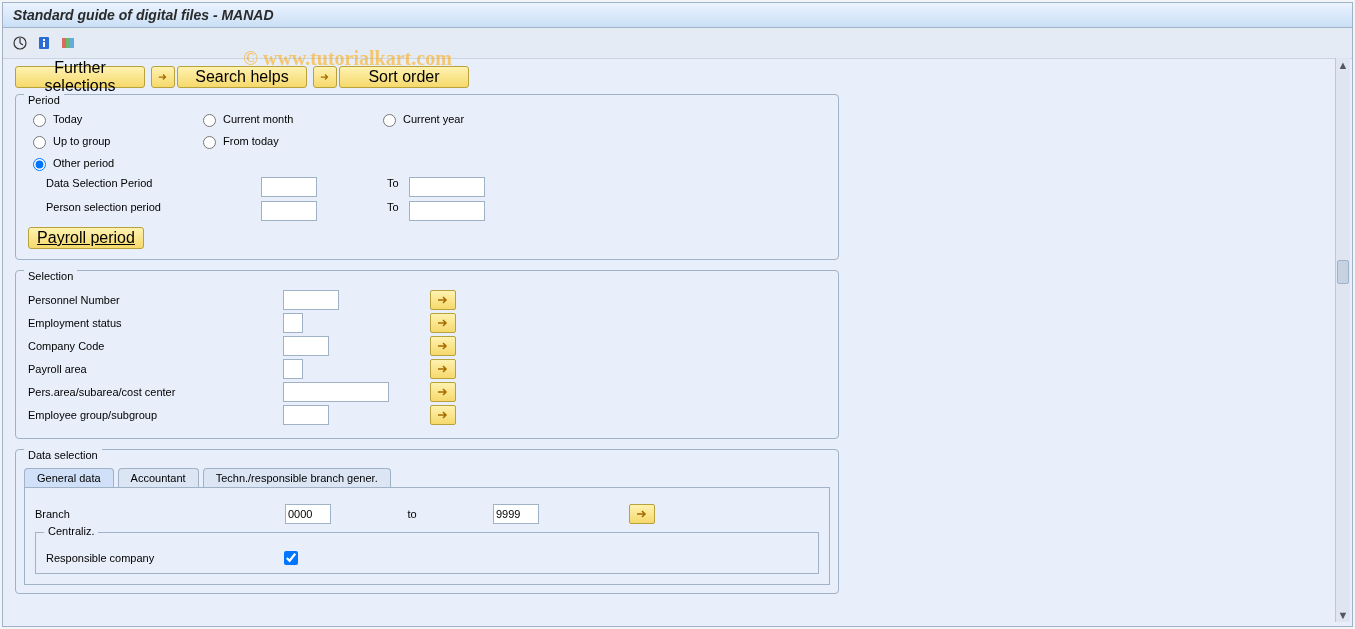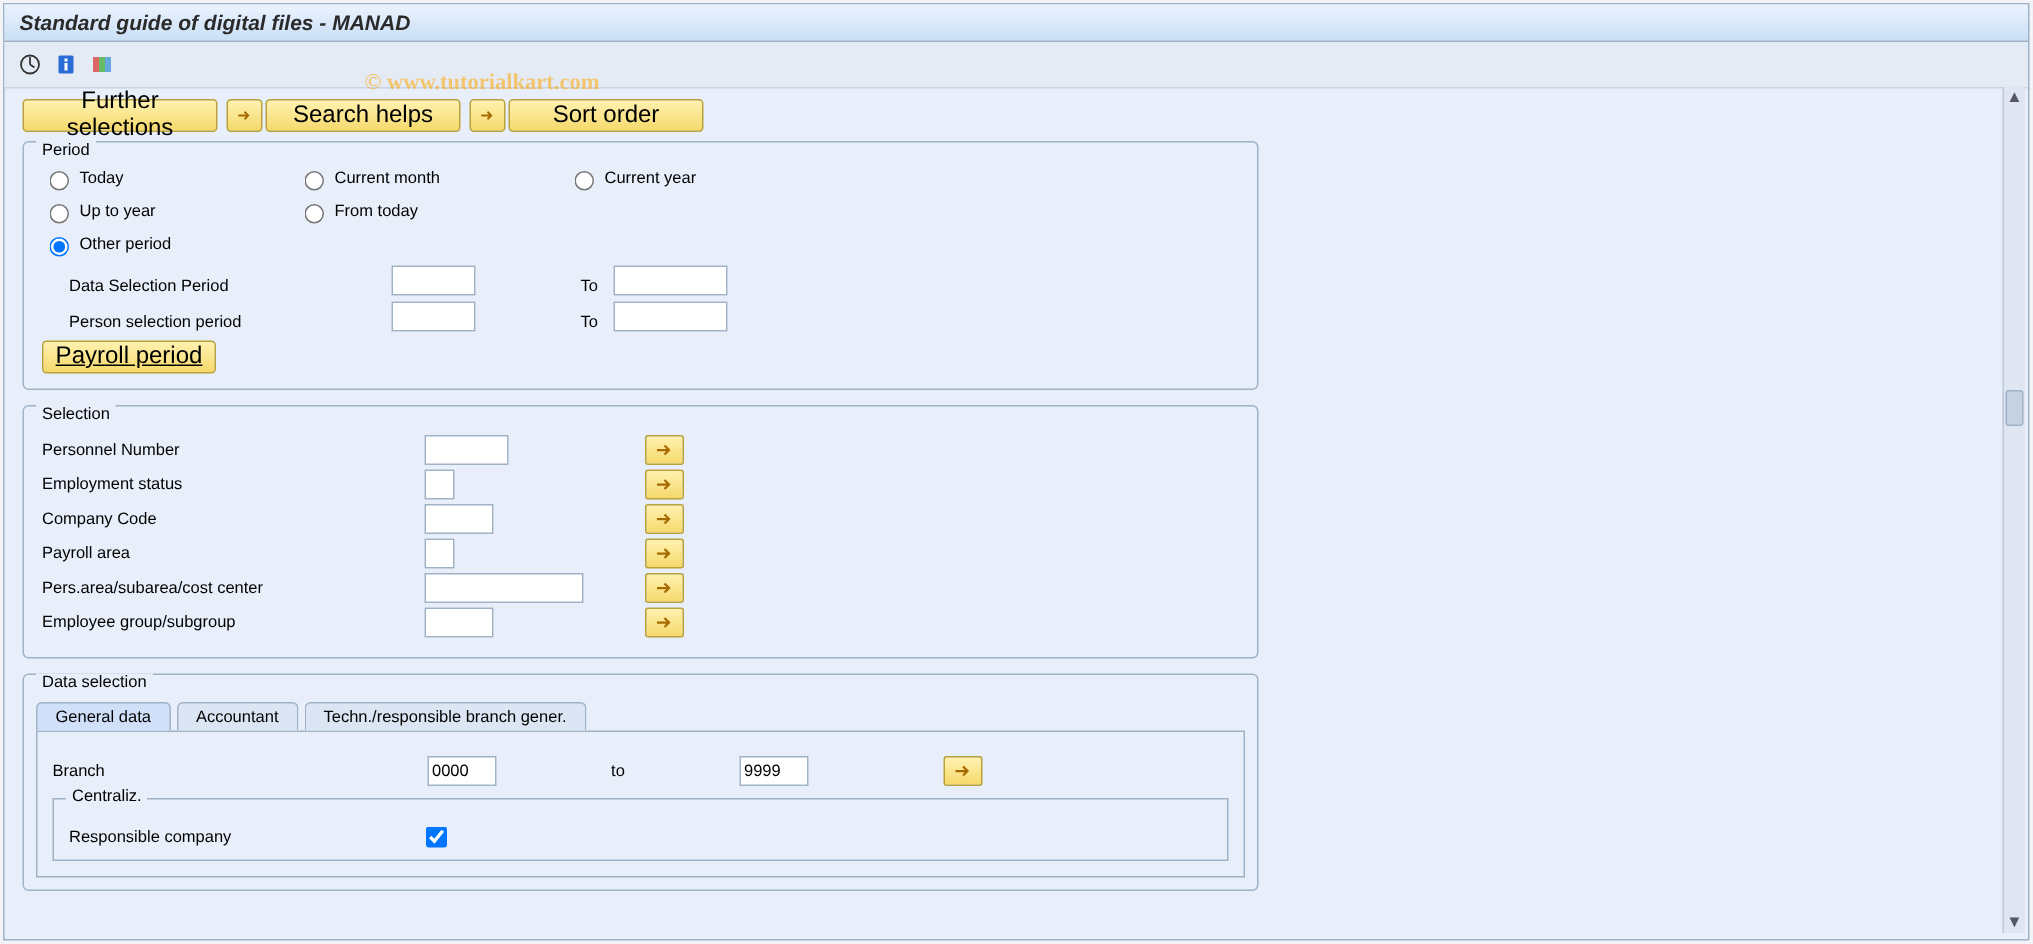--- a/index.html
+++ b/index.html
@@ -1,19 +1,19 @@
 <!DOCTYPE html>
 <html><head>
 <meta charset="utf-8">
 <style>
   html, body { margin:0; padding:0; font-family: Arial, sans-serif; font-size:11px; background:#f2f4f7; }
   body { width:1355px; height:629px; overflow:hidden; position:relative; }
   .frame { border:1px solid #9fb2c6; position:absolute; left:2px; top:2px; right:2px; bottom:2px; background:#e8effa; }
   .titlebar { background:linear-gradient(#ebf3ff,#cadff5); border-bottom:1px solid #9fb2c6; padding:4px 10px; font-weight:bold; font-style:italic; font-size:14px; color:#2a2a2a; }
-  .watermark { position:absolute; left:240px; top:44px; color:rgba(255,165,0,0.55); font-family:Georgia,serif; font-size:15px; font-weight:bold; z-index:50; pointer-events:none; }
+  .watermark { position:absolute; left:240px; top:44px; color:rgba(255,165,0,0.55); font-family:Georgia,serif; font-size:20px; font-weight:bold; z-index:50; pointer-events:none; }
   .toolbar { padding:6px 8px; border-bottom:1px solid #c9d5e3; display:flex; align-items:center; gap:6px; background:#e5ebf5; }
   .toolbar .tb-btn { width:18px; height:18px; display:inline-flex; align-items:center; justify-content:center; cursor:pointer; }
   .content-scroll { position:absolute; top:55px; bottom:4px; left:4px; right:18px; overflow:hidden; }
   .scrollbar-v { position:absolute; top:55px; bottom:4px; right:2px; width:14px; background:#dfe6f1; border-left:1px solid #bcc8d8; }
   .scrollbar-v .arrow { height:14px; display:flex; align-items:center; justify-content:center; color:#556; }
   .scrollbar-v .track { position:absolute; top:14px; bottom:14px; left:0; right:0; }
   .scrollbar-v .grip { position:absolute; top:35%; left:1px; right:1px; height:22px; background:#c6d2e2; border:1px solid #9fb2c6; border-radius:2px; }
   .scrollbar-v .arrow.down { position:absolute; bottom:0; left:0; right:0; }
   .yellow-btn { background:linear-gradient(#fff2b0,#f6d96c); border:1px solid #b8a23c; border-radius:3px; height:22px; display:inline-flex; align-items:center; justify-content:center; font-size:16px; cursor:pointer; }
   .top-btn-row { padding:8px 8px 6px 8px; display:flex; gap:6px; align-items:center; }
@@ -24,21 +24,21 @@
   .panel { border:1px solid #9fb2c6; border-radius:4px; margin:0 8px 10px 8px; background:#e8effa; position:relative; }
   .panel .legend { position:absolute; top:-1px; left:8px; font-size:11px; background:#e8effa; padding:0 4px; }
   .panel-body { padding:16px 12px 10px 12px; }
 
   .period-panel { width:822px; }
   .radio-row { display:flex; gap:0; margin-bottom:6px; }
   .radio-cell { display:flex; align-items:center; gap:4px; }
   .col-a { width:170px; } .col-b { width:180px; } .col-c { width:180px; }
   input[type=text].field-sm { height:18px; border:1px solid #9fb2c6; background:#fff; font-size:11px; padding:0 2px; }
   .w50{width:50px;} .w40{width:40px;} .w30{width:14px;} .w100{width:100px;} .w70{width:70px;}
-  .sub-row { display:flex; align-items:flex-end; margin:4px 0 2px 18px; }
+  .sub-row { display:flex; align-items:flex-start; margin:4px 0 2px 18px; }
   .sub-row .lbl { width:215px; }
   .sub-row .to { margin-left:70px; margin-right:10px; }
 
   .sel-panel { width:822px; }
   .sel-row { display:flex; align-items:center; margin:3px 0; }
   .sel-row .lbl { width:255px; }
   .sel-row .arrow-cell { margin-left:auto; margin-right:370px; }
   .sel-row .arrow-cell.inner2 { margin-right:370px; }
   .arrow-ico { width:12px; height:12px; }
   .right-arrow-btn { background:linear-gradient(#fff2b0,#f6d96c); border:1px solid #b8a23c; border-radius:2px; width:24px; height:18px; display:inline-flex; align-items:center; justify-content:center; cursor:pointer; }
@@ -122,21 +122,21 @@
               <span>Current month</span>
             </label>
           <label class="radio-cell col-c">
               <input type="radio" name="period" style=""> 
               <span>Current year</span>
             </label>
         </div>
         <div class="radio-row">
           <label class="radio-cell col-a">
               <input type="radio" name="period" style=""> 
-              <span>Up to year</span>
+              <span>Up to group</span>
             </label>
           <label class="radio-cell col-b">
               <input type="radio" name="period" style=""> 
               <span>From today</span>
             </label>
         </div>
         <div class="radio-row">
           <label class="radio-cell col-a">
               <input type="radio" name="period" checked="" style=""> 
               <span>Other period</span>

